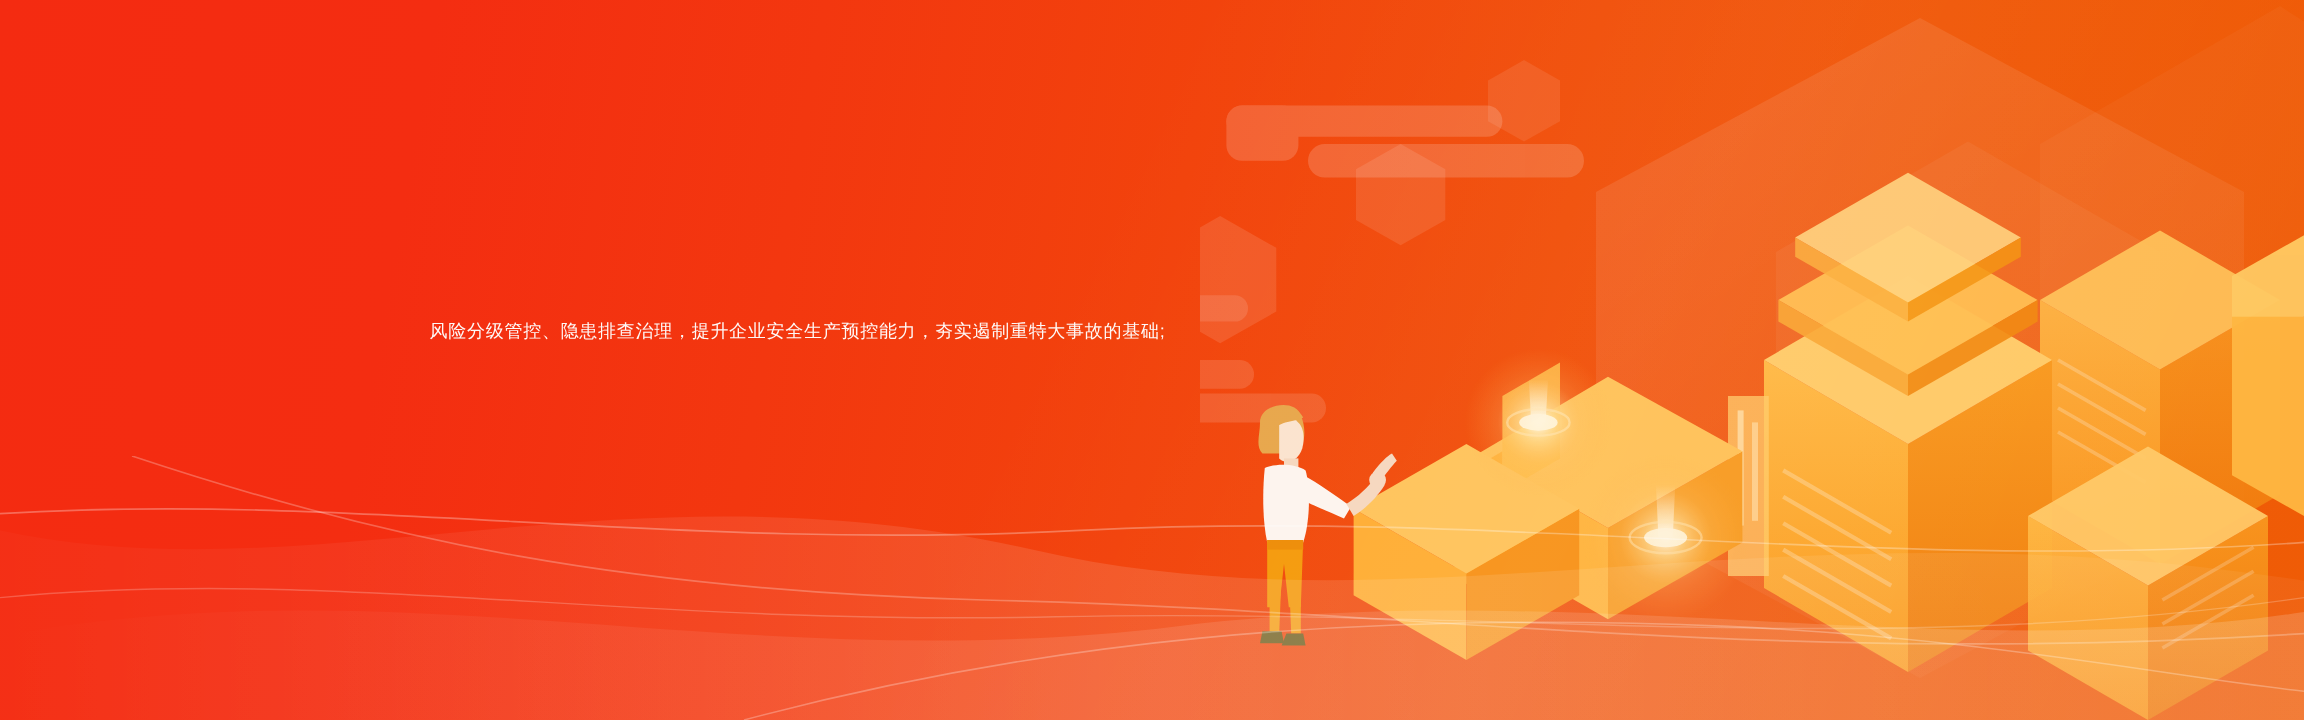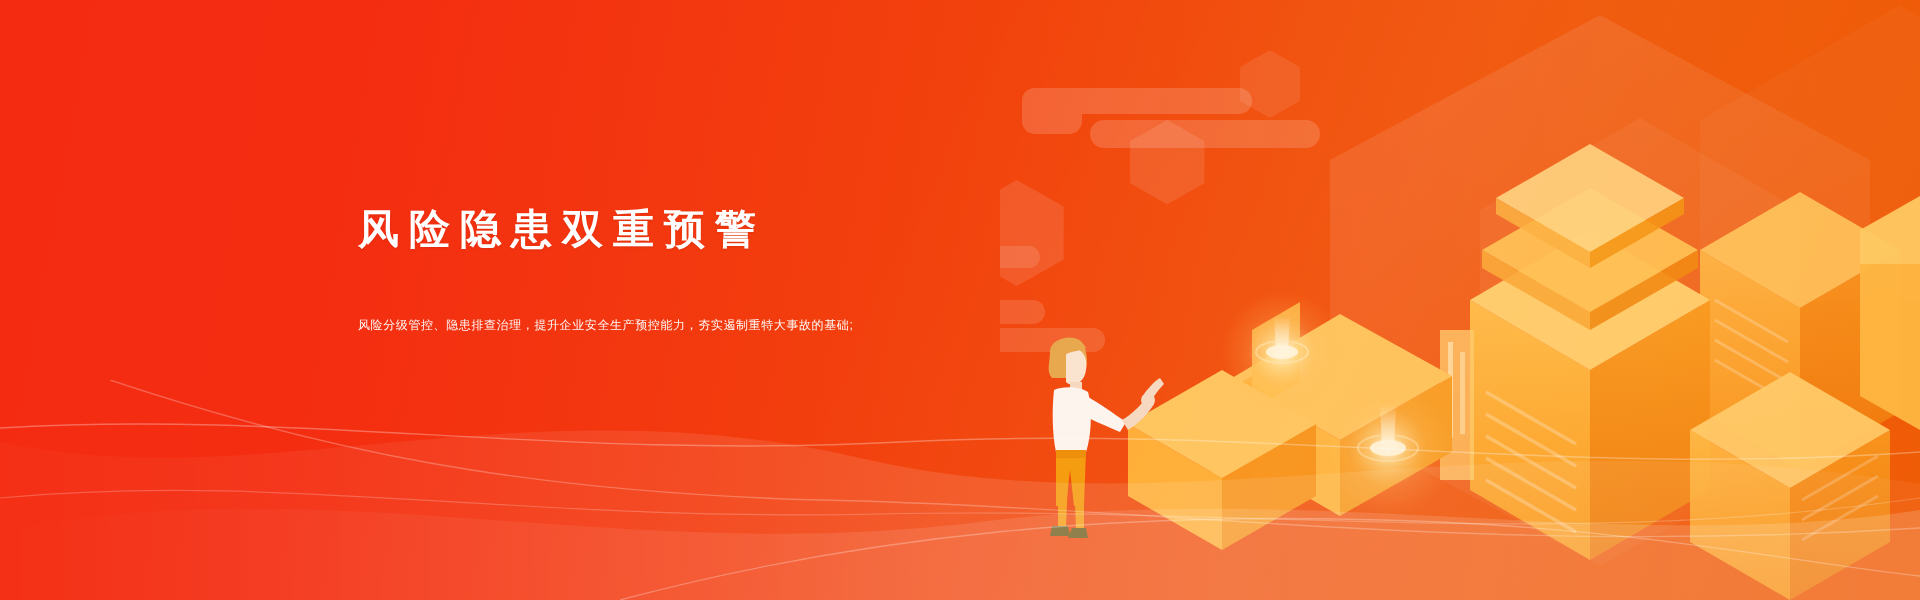--- a/index.html
+++ b/index.html
@@ -70,21 +70,21 @@
     line-height: 1.18;
     white-space: nowrap;
     text-shadow: 0 1px 2px rgba(140,20,0,0.18);
   }
   .sub-wrap {
     margin-top: 52px;
   }
   .subline {
     margin: 0;
     color: #ffffff;
-    font-size: 12px;
+    font-size: 15px;
     font-weight: 400;
     letter-spacing: 0.6px;
     line-height: 40px;
     white-space: nowrap;
     opacity: 0.97;
   }
 </style>
 </head>
 <body>
 
@@ -300,19 +300,18 @@
 
     <path d="M0,48 C300,30 560,80 900,62 C1260,44 1560,98 1920,72" fill="none" stroke="#FFFFFF" stroke-opacity="0.30" stroke-width="1.4"></path>
     <path d="M110,0 C320,70 520,112 820,120 C1180,128 1480,176 1920,148" fill="none" stroke="#FFFFFF" stroke-opacity="0.26" stroke-width="1.4"></path>
     <path d="M0,118 C280,92 520,142 880,134 C1250,126 1560,170 1920,118" fill="none" stroke="#FFFFFF" stroke-opacity="0.22" stroke-width="1.2"></path>
     <path d="M620,220 C860,156 1120,128 1440,142 C1660,152 1820,186 1920,196" fill="none" stroke="#FFFFFF" stroke-opacity="0.28" stroke-width="1.3"></path>
   </svg>
 
   <div class="sheen"></div>
 
   <div class="text-block">
-    <h1 class="headline">风险隐患双重预警</h1>
     <div class="sub-wrap">
       <p class="subline">风险分级管控、隐患排查治理，提升企业安全生产预控能力，夯实遏制重特大事故的基础;</p>
     </div>
   </div>
 
 </div>
 
 </body></html>

